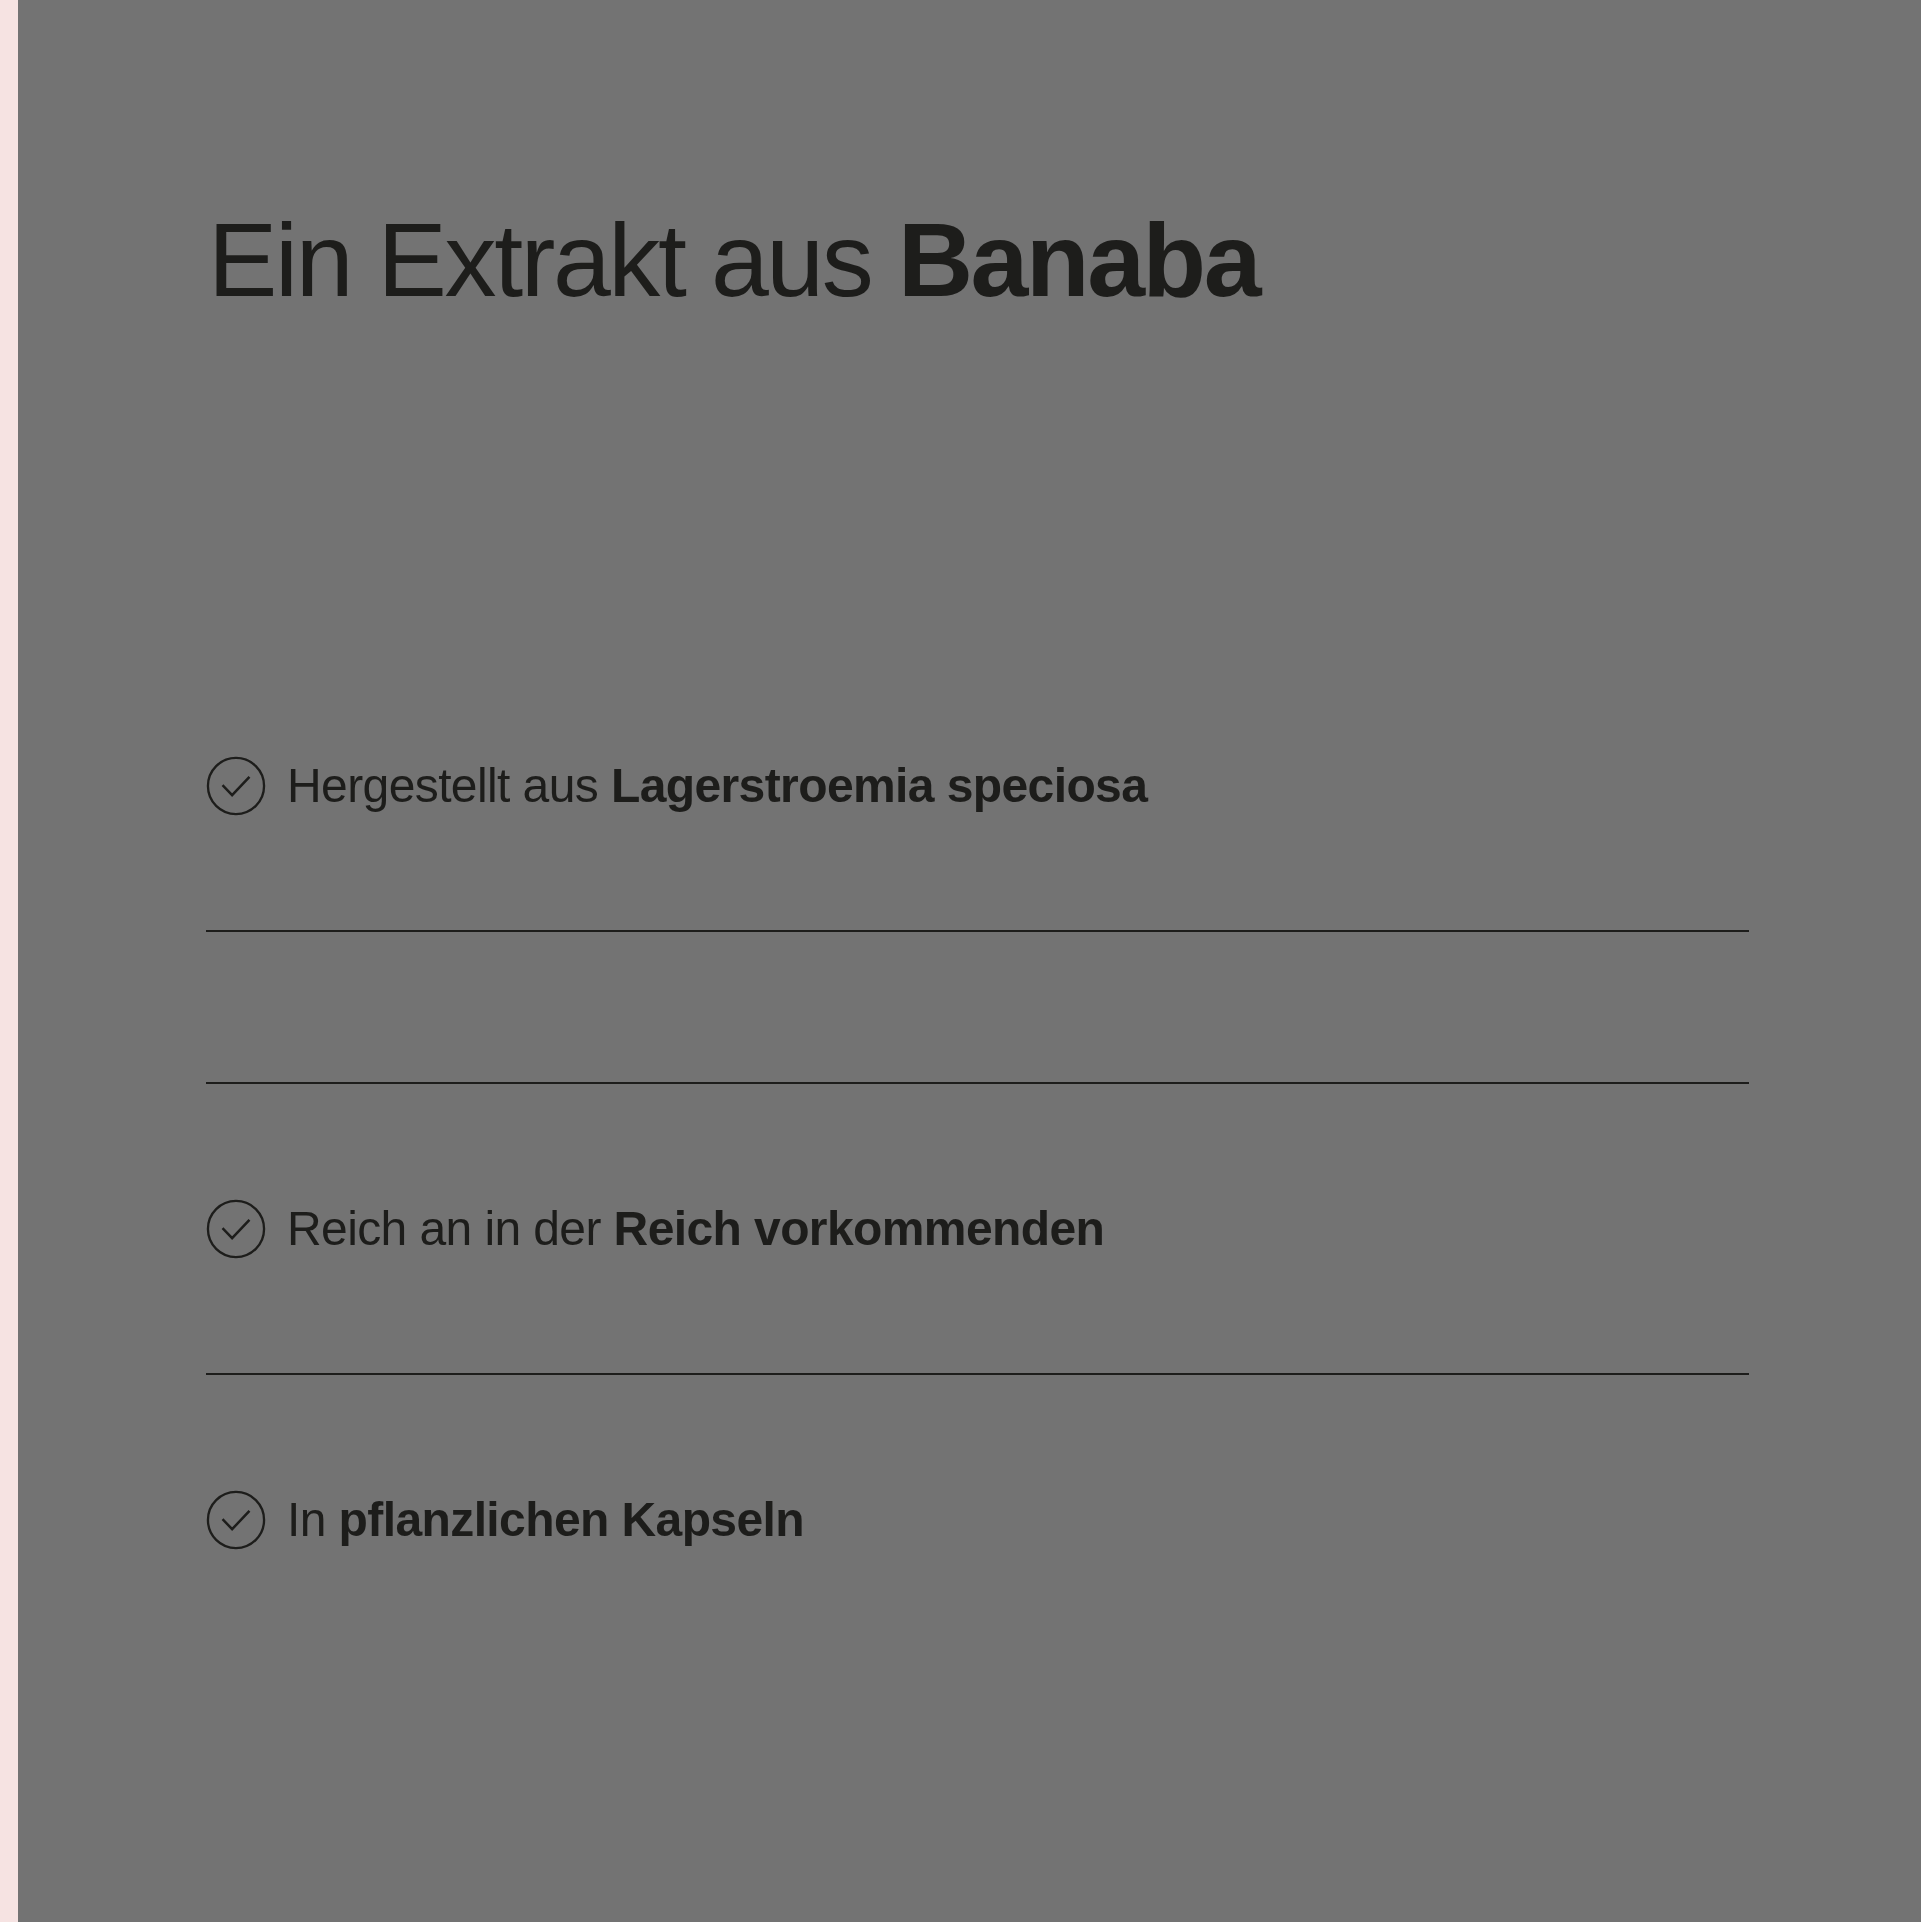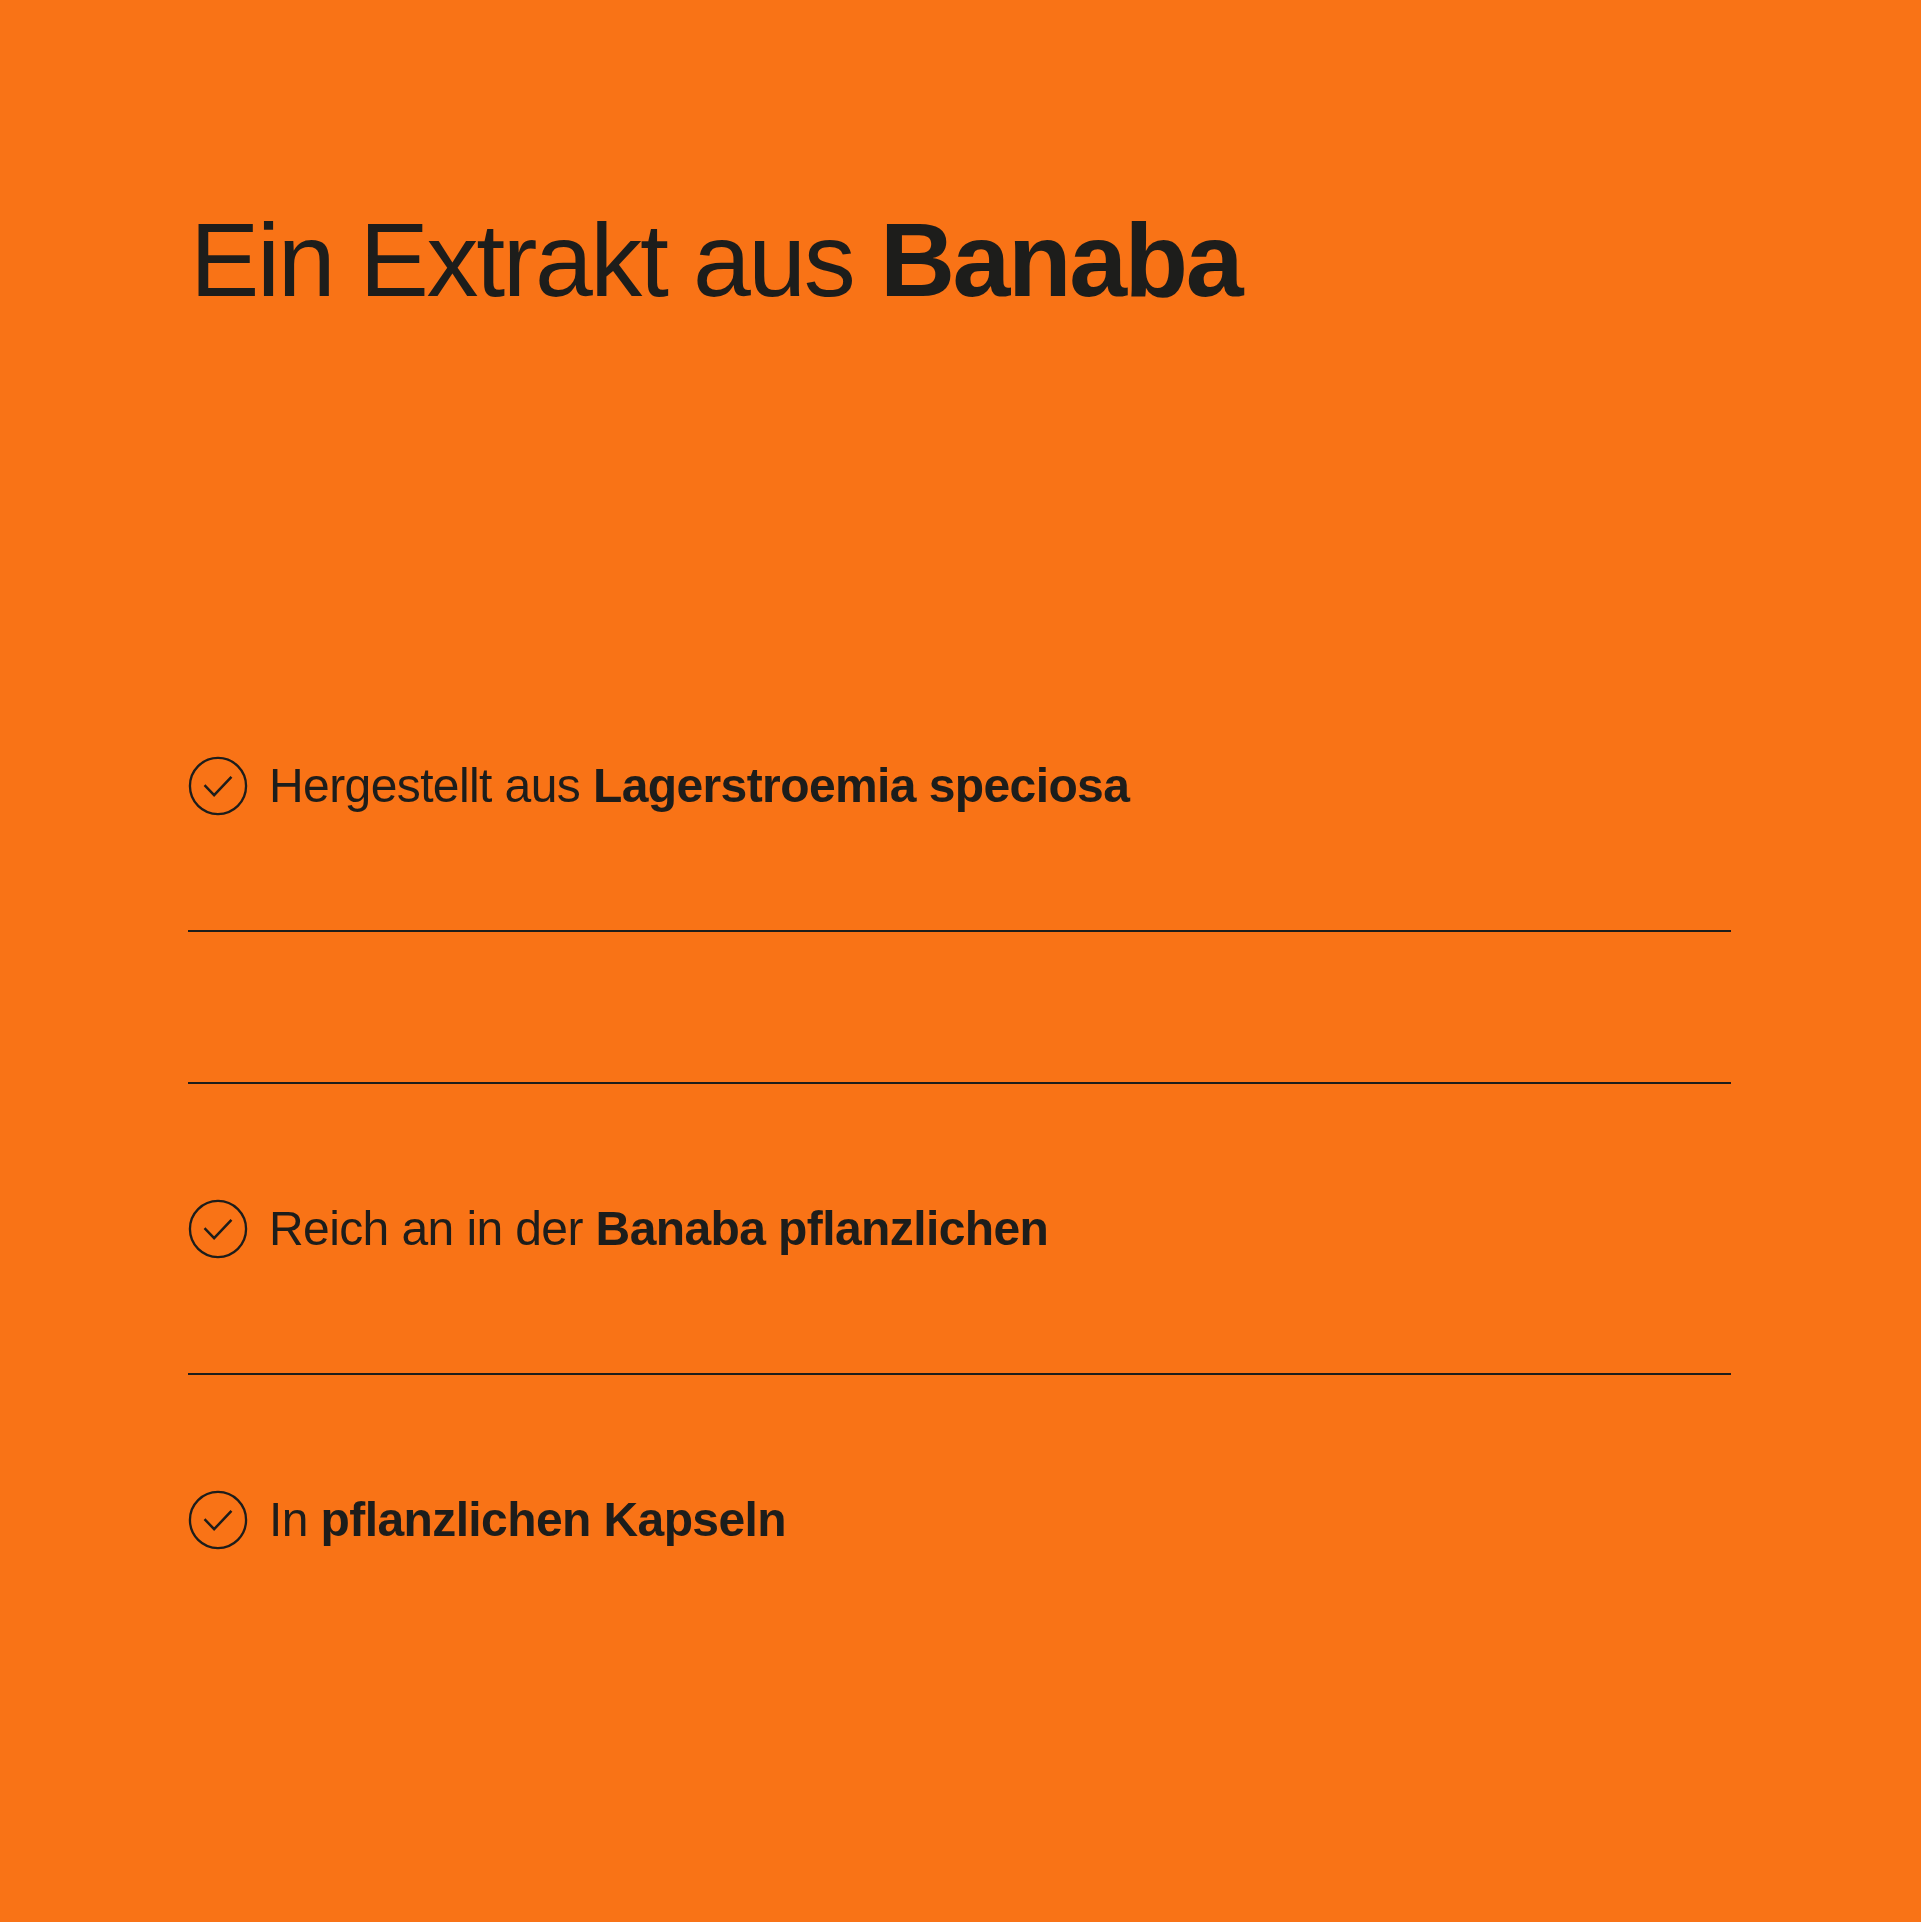--- a/index.html
+++ b/index.html
@@ -12,21 +12,22 @@
     background: #F6E3E2;
     font-family: "Liberation Sans", sans-serif;
     color: #1D1D1B;
     overflow: hidden;
     position: relative;
   }
 
   .page {
     position: absolute;
     inset: 0;
-    background: #f97316;
+    background: #737373;
+    margin-left: 18px;
   }
 
   
   .title {
     position: absolute;
     left: 190px;
     top: 134px;
     font-size: 104px;
     line-height: 1.08;
     letter-spacing: -2.4px;
@@ -112,21 +113,21 @@
     <div class="divider"></div>
     <div class="gap-b"></div>
 
     <div class="feature-row r3">
       <span class="check-icon">
         <svg viewBox="0 0 62 62" xmlns="http://www.w3.org/2000/svg">
           <circle cx="31" cy="31" r="29" fill="none" stroke="#1D1D1B" stroke-width="2.4"></circle>
           <polyline points="18,31 27,40.5 44,22.5" fill="none" stroke="#1D1D1B" stroke-width="2.6" stroke-linecap="square" stroke-linejoin="miter"></polyline>
         </svg>
       </span>
-      <span class="feature-text"><span>Reich an in der </span><span class="strong">Banaba pflanzlichen</span></span>
+      <span class="feature-text"><span>Reich an in der </span><span class="strong">Reich vorkommenden</span></span>
     </div>
 
     <div class="gap-a"></div>
     <div class="divider"></div>
     <div class="gap-b"></div>
 
     <div class="feature-row r4">
       <span class="check-icon">
         <svg viewBox="0 0 62 62" xmlns="http://www.w3.org/2000/svg">
           <circle cx="31" cy="31" r="29" fill="none" stroke="#1D1D1B" stroke-width="2.4"></circle>

